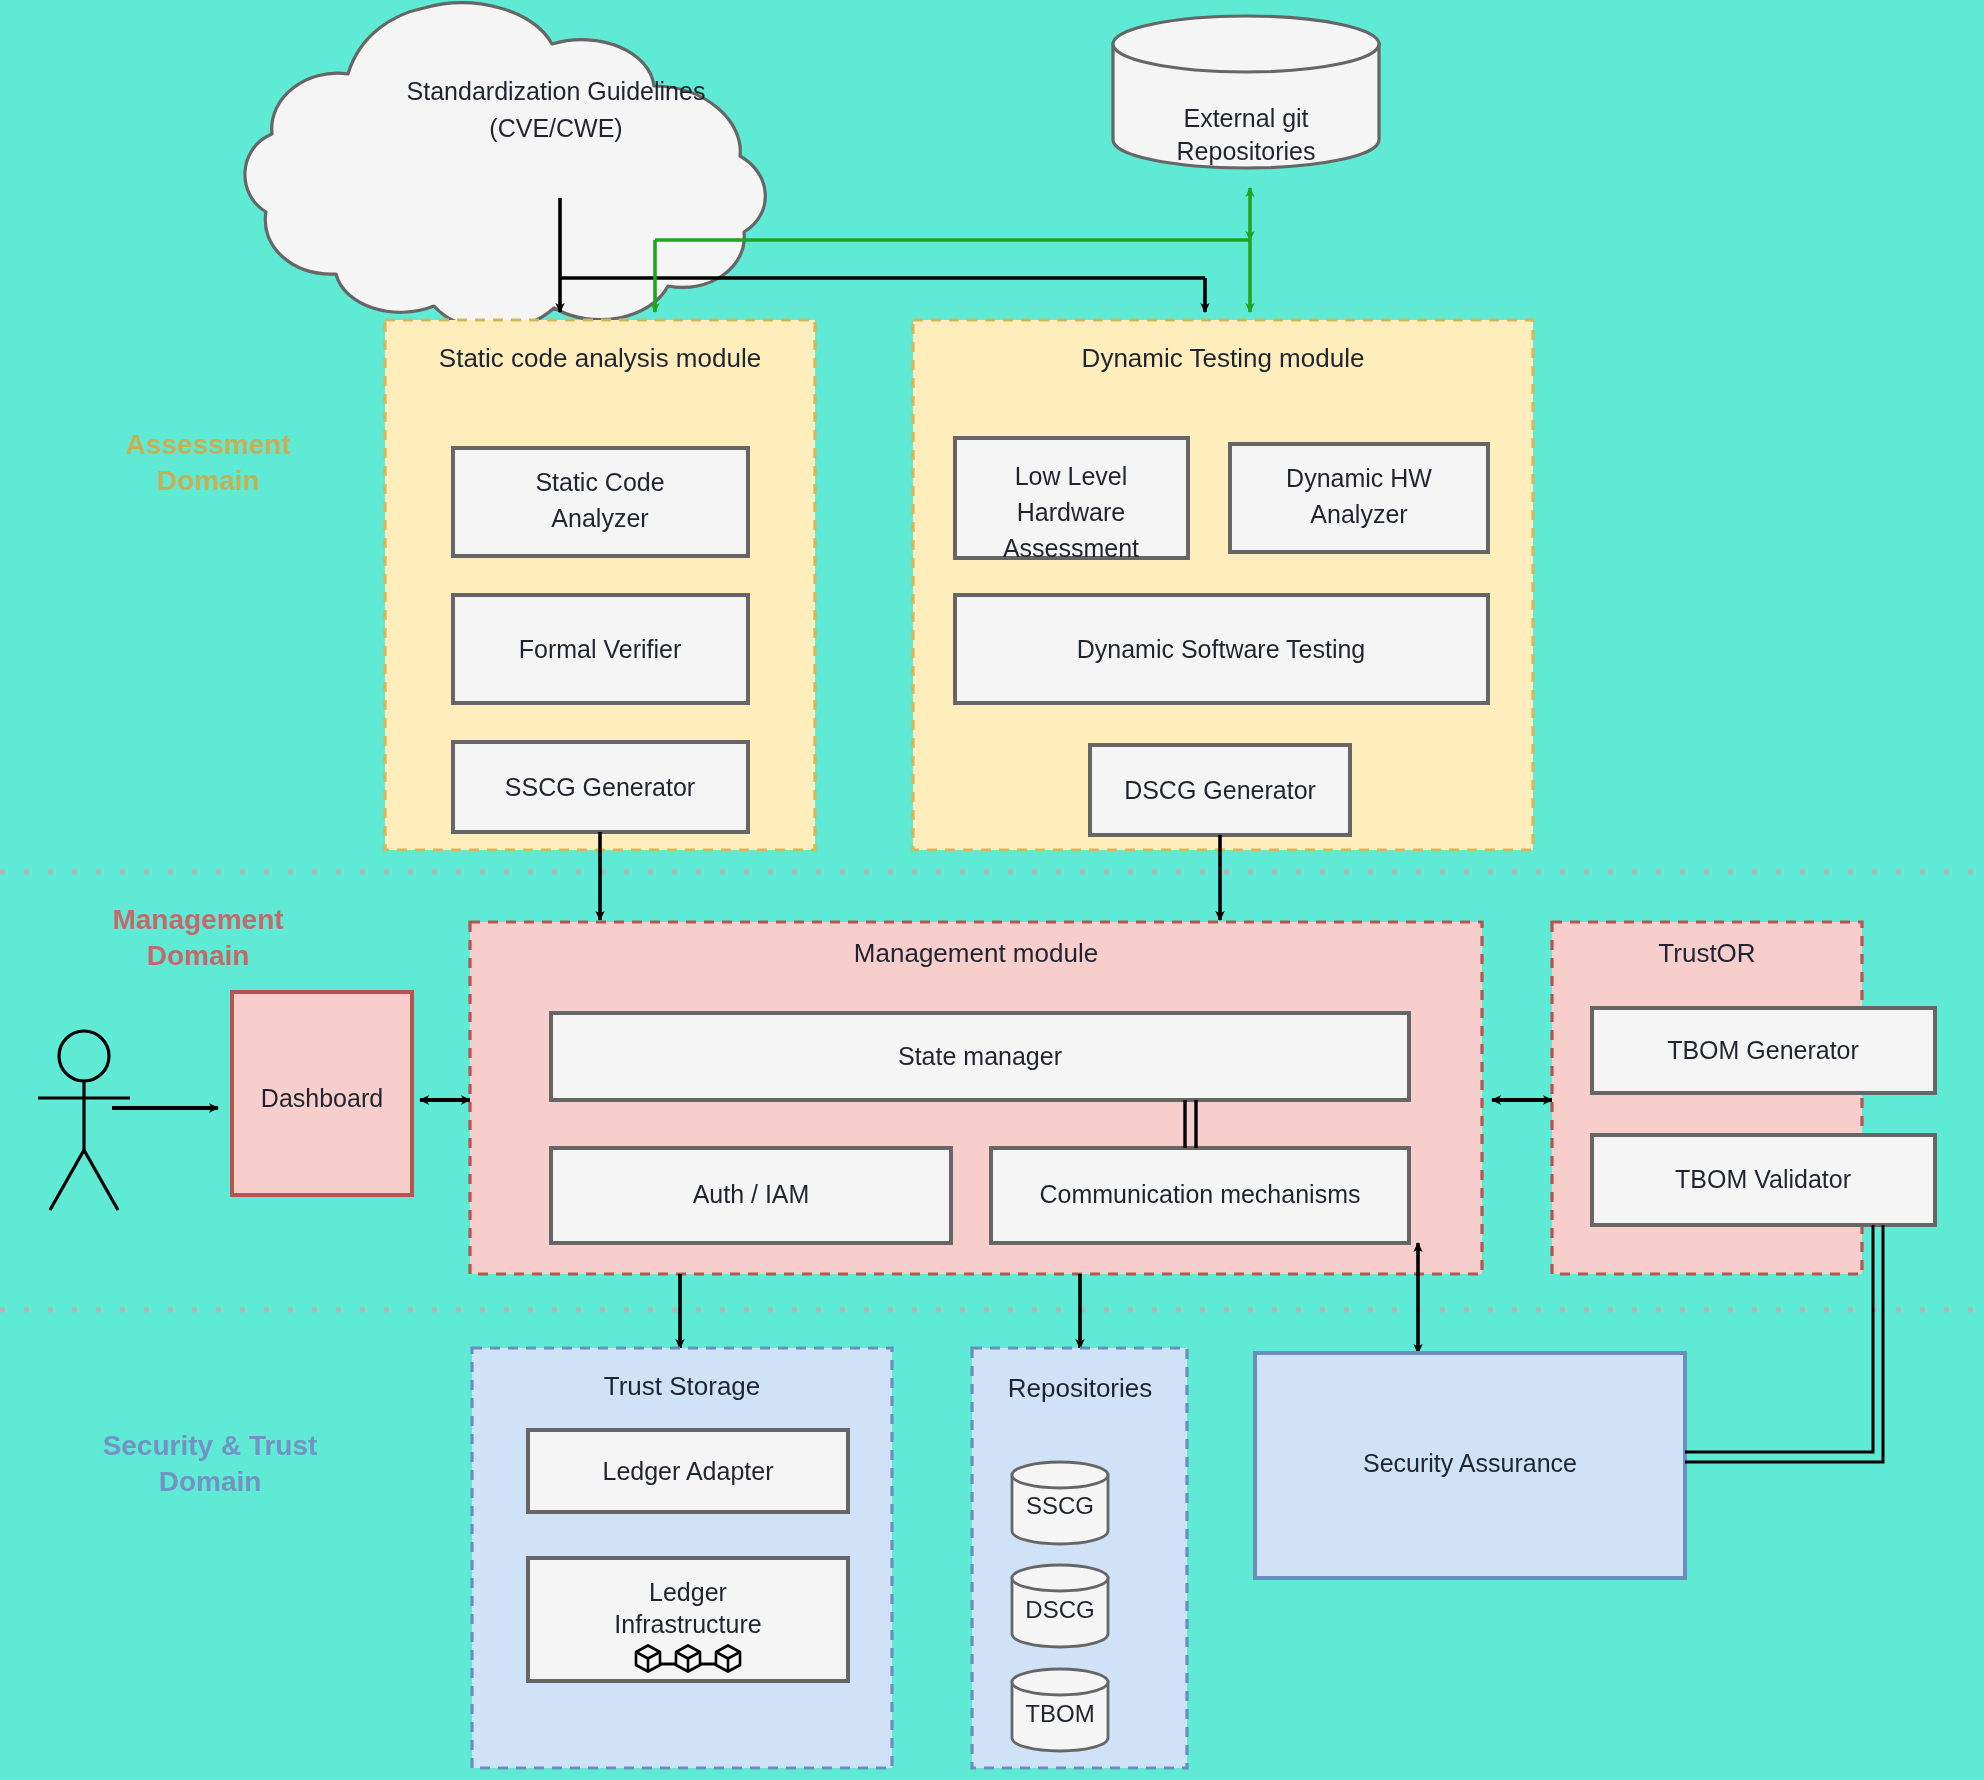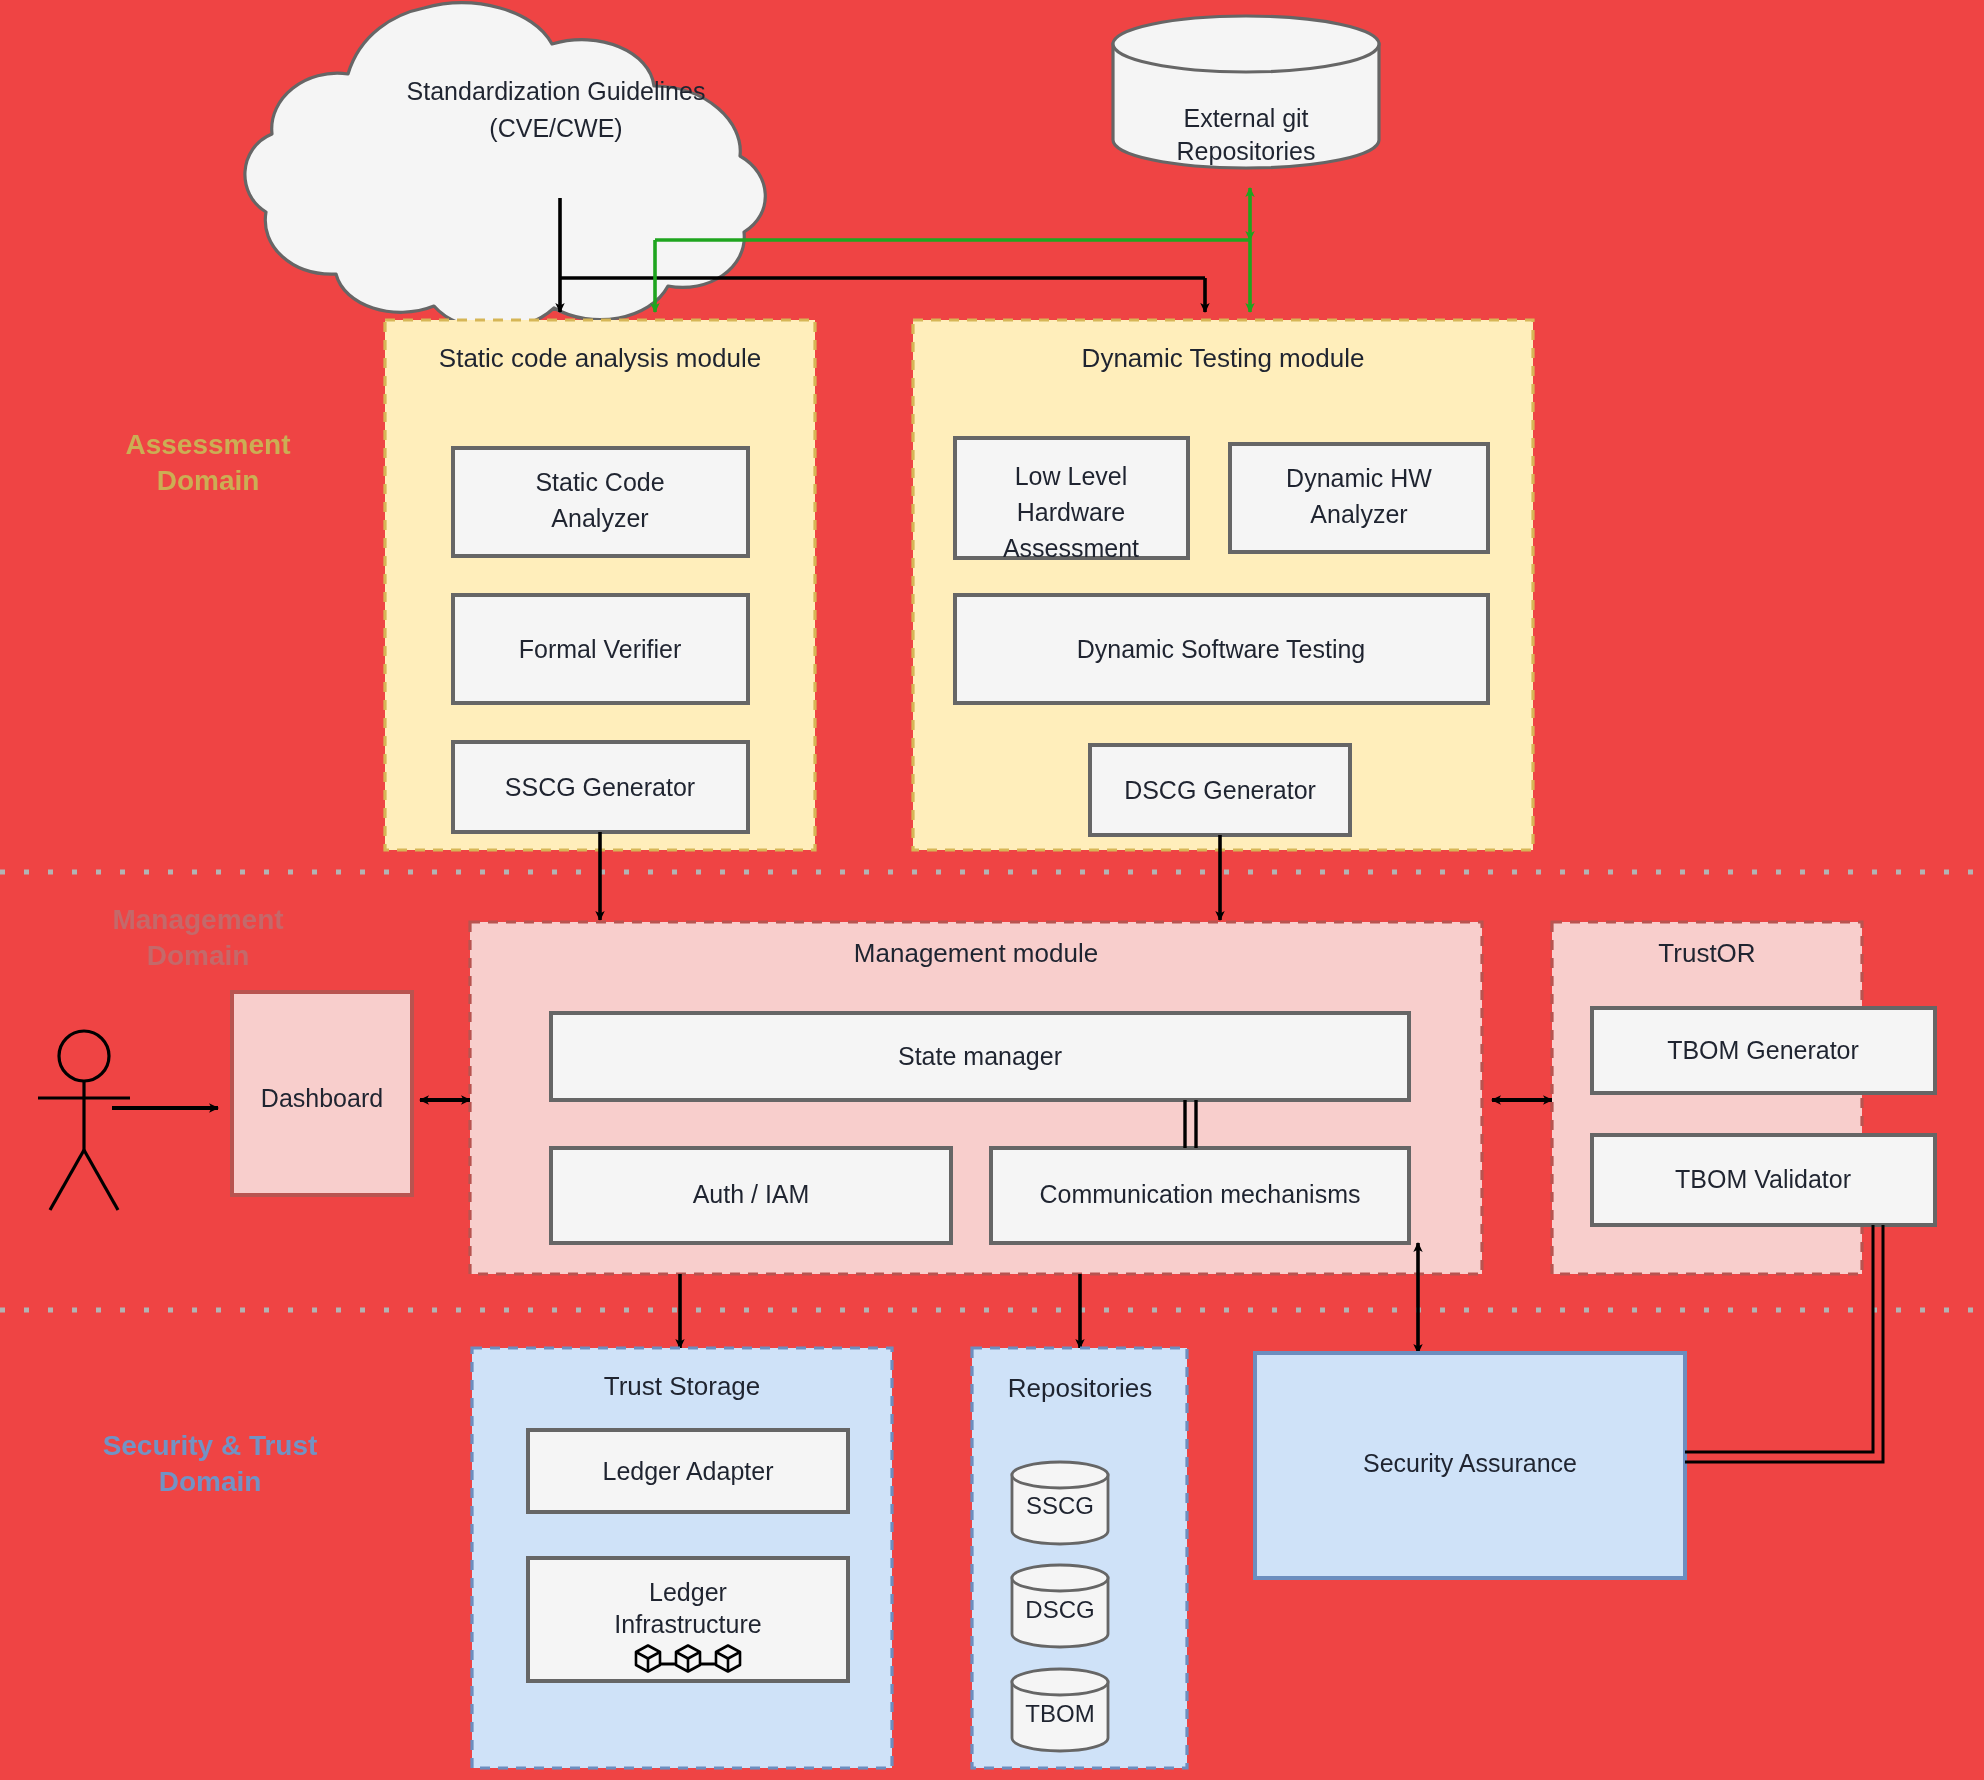--- a/index.html
+++ b/index.html
@@ -11,21 +11,21 @@
     font-family: "Liberation Sans", sans-serif;
     width: 1984px;
     height: 1780px;
     position: relative;
     overflow: hidden;
   }
   #stage {
     position: relative;
     width: 1984px;
     height: 1780px;
-    background: #ef4444;
+    background: #5eead4;
   }
   svg#diagram {
     position: absolute;
     left: 0;
     top: 0;
     width: 1984px;
     height: 1780px;
   }
   .node-text {
     font-family: "Liberation Sans", sans-serif;

